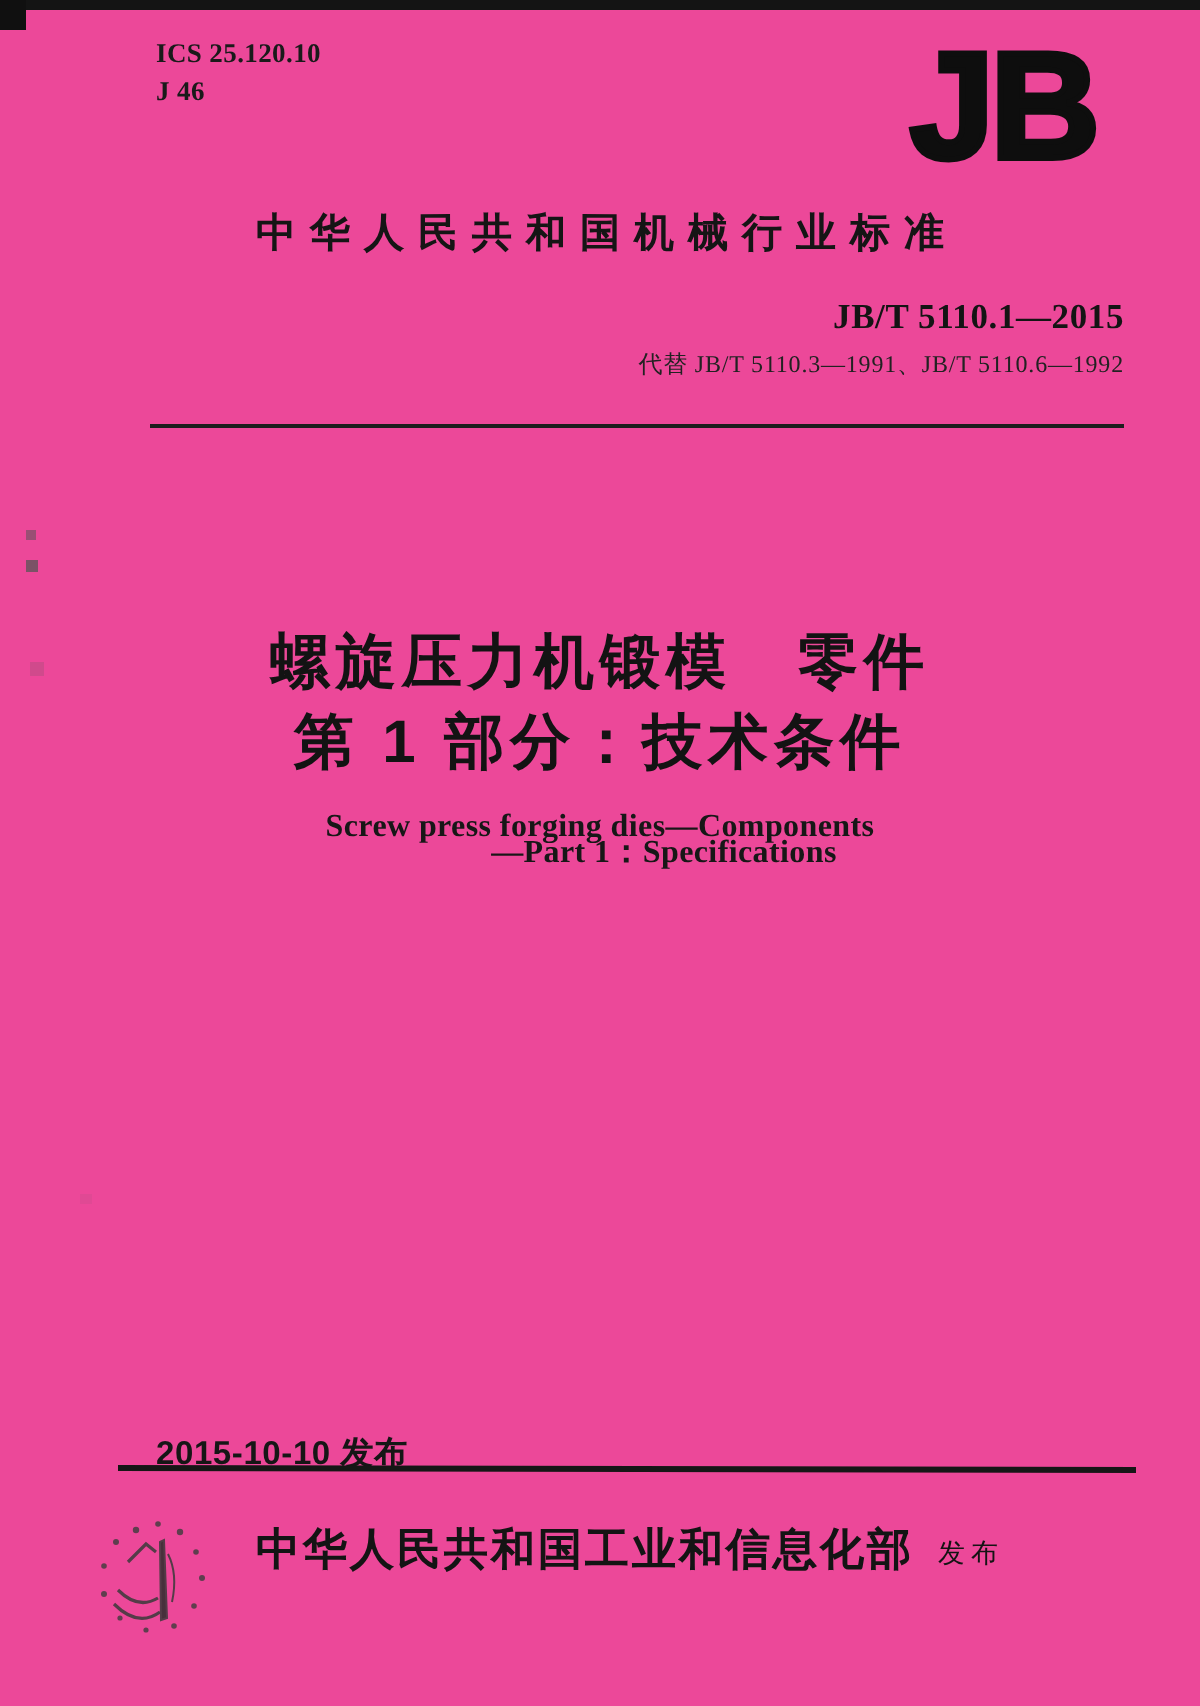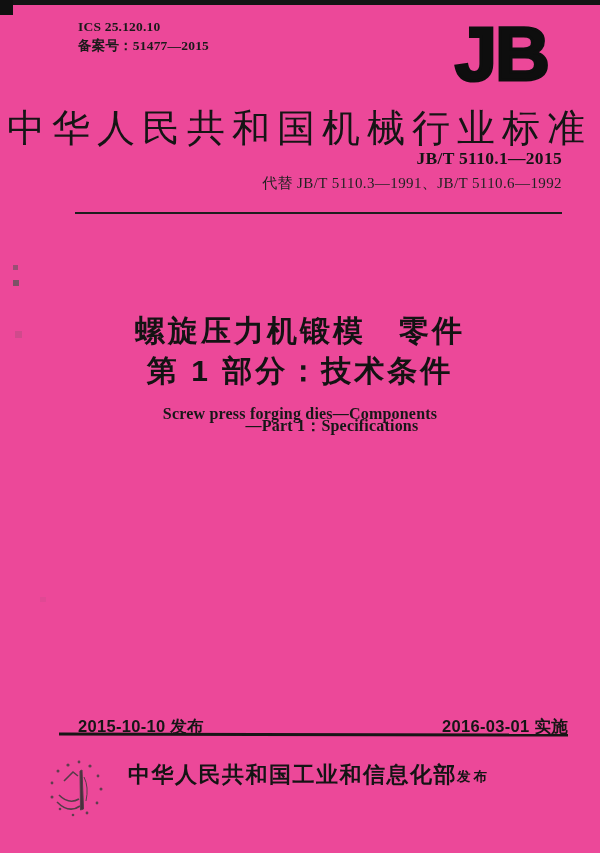--- a/index.html
+++ b/index.html
@@ -27,30 +27,30 @@
   .meta .record{font-weight:600;}
 
   
   .jb-logo{position:absolute;right:52px;top:16px;
     font-family:"Liberation Sans","DejaVu Sans",sans-serif;
     font-weight:900;font-size:76px;line-height:76px;letter-spacing:-2px;
     -webkit-text-stroke:3px #0e0e0e;color:#0e0e0e;}
 
   
   .header-title{position:absolute;left:0;top:103px;width:100%;
-    font-size:38px;font-weight:400;
+    text-align:center;font-size:20px;font-weight:700;
     letter-spacing:7px;text-indent:7px;white-space:nowrap;color:#151515;}
 
   
   .std-no{position:absolute;right:38px;top:148px;
     font-family:"Liberation Serif","DejaVu Serif",serif;
     font-weight:700;font-size:17.5px;letter-spacing:.3px;color:#141414;text-align:right;}
   .replaces{position:absolute;right:38px;top:174px;
     font-family:"Liberation Serif","DejaVu Serif",serif;
-    font-size:15px;letter-spacing:.4px;color:#222;}
+    font-size:12px;letter-spacing:.4px;color:#222;}
 
   .rule-top{position:absolute;left:75px;top:212px;width:487px;height:2px;background:#1d1d1d;}
 
   
   .title-cn{position:absolute;left:0;width:100%;text-align:center;
     font-size:30px;font-weight:600;letter-spacing:3px;color:#131313;white-space:nowrap;}
   .title-cn.l1{top:311px;}
   .title-cn.l2{top:351px;}
   .title-en{position:absolute;left:0;width:100%;text-align:center;
     font-family:"Liberation Serif","DejaVu Serif",serif;
@@ -60,56 +60,55 @@
 
   
   .date{position:absolute;top:716px;font-size:16.5px;font-weight:600;letter-spacing:.3px;color:#161616;}
   .date.issued{left:78px;}
   .date.impl{right:32px;}
   .rule-bottom{position:absolute;left:59px;top:733px;width:509px;height:3px;background:#161616;transform:rotate(.12deg);}
 
   
   .footer-row{position:absolute;left:128px;top:760px;display:flex;align-items:center;justify-content:space-between;}
   .publisher{font-size:22px;font-weight:600;letter-spacing:1.5px;color:#141414;white-space:nowrap;}
-  .publish-action{font-size:13.5px;font-weight:700;letter-spacing:3px;padding-top:4px;color:#141414;}
+  .publish-action{font-size:13.5px;font-weight:400;letter-spacing:3px;margin-left:12px;padding-top:4px;color:#141414;}
   .seal{position:absolute;left:46px;top:757px;width:62px;height:74px;}
 </style>
 </head>
 <body>
 
 <div class="page">
 
   <div class="top-band"></div>
   <div class="corner-blob"></div>
   <div class="edge-mark m1"></div>
   <div class="edge-mark m2"></div>
   <div class="edge-mark m3"></div>
   <div class="edge-mark m4"></div>
 
   <div class="meta">
     <div>ICS 25.120.10</div>
-    <div class="record">备案号：51477—2015</div>
+    <div>J 46</div>
   </div>
 
   <div class="jb-logo">JB</div>
 
   <div class="header-title">中华人民共和国机械行业标准</div>
 
   <div class="std-no">JB/T 5110.1—2015</div>
   <div class="replaces">代替 JB/T 5110.3—1991、JB/T 5110.6—1992</div>
 
   <div class="rule-top"></div>
 
   <div class="title-cn l1">螺旋压力机锻模　零件</div>
   <div class="title-cn l2">第 1 部分：技术条件</div>
   <div class="title-en l1">Screw press forging dies—Components</div>
   <div class="title-en l2">—Part 1：Specifications</div>
 
   <div class="date issued">2015-10-10 发布</div>
-  <div class="date impl">2016-03-01 实施</div>
   <div class="rule-bottom"></div>
 
   <svg class="seal" viewBox="0 0 62 74" xmlns="http://www.w3.org/2000/svg">
     <g fill="#3c3c3c" opacity="0.8">
       <circle cx="22" cy="8" r="1.6"></circle>
       <circle cx="33" cy="5" r="1.4"></circle>
       <circle cx="44" cy="9" r="1.6"></circle>
       <circle cx="52" cy="19" r="1.4"></circle>
       <circle cx="55" cy="32" r="1.5"></circle>
       <circle cx="51" cy="46" r="1.4"></circle>

